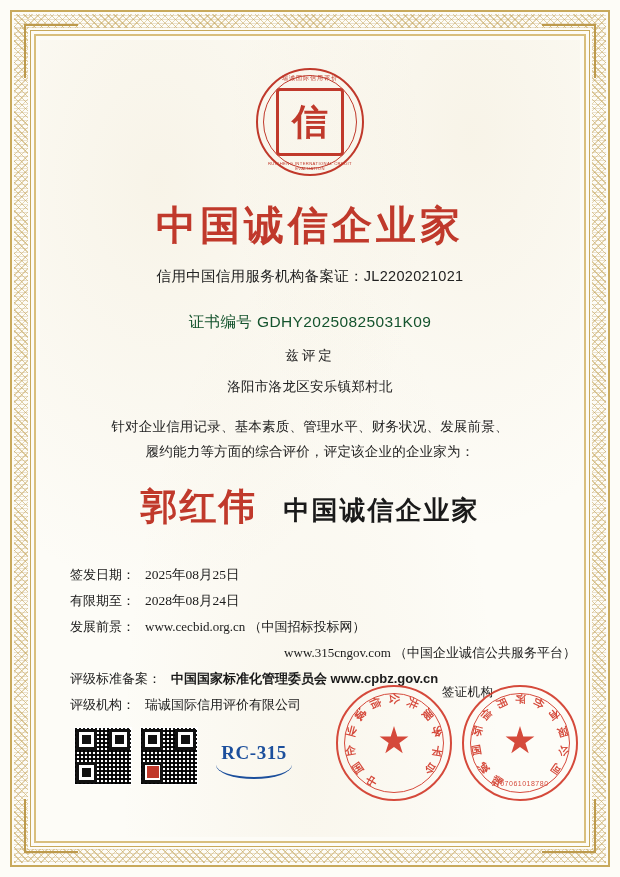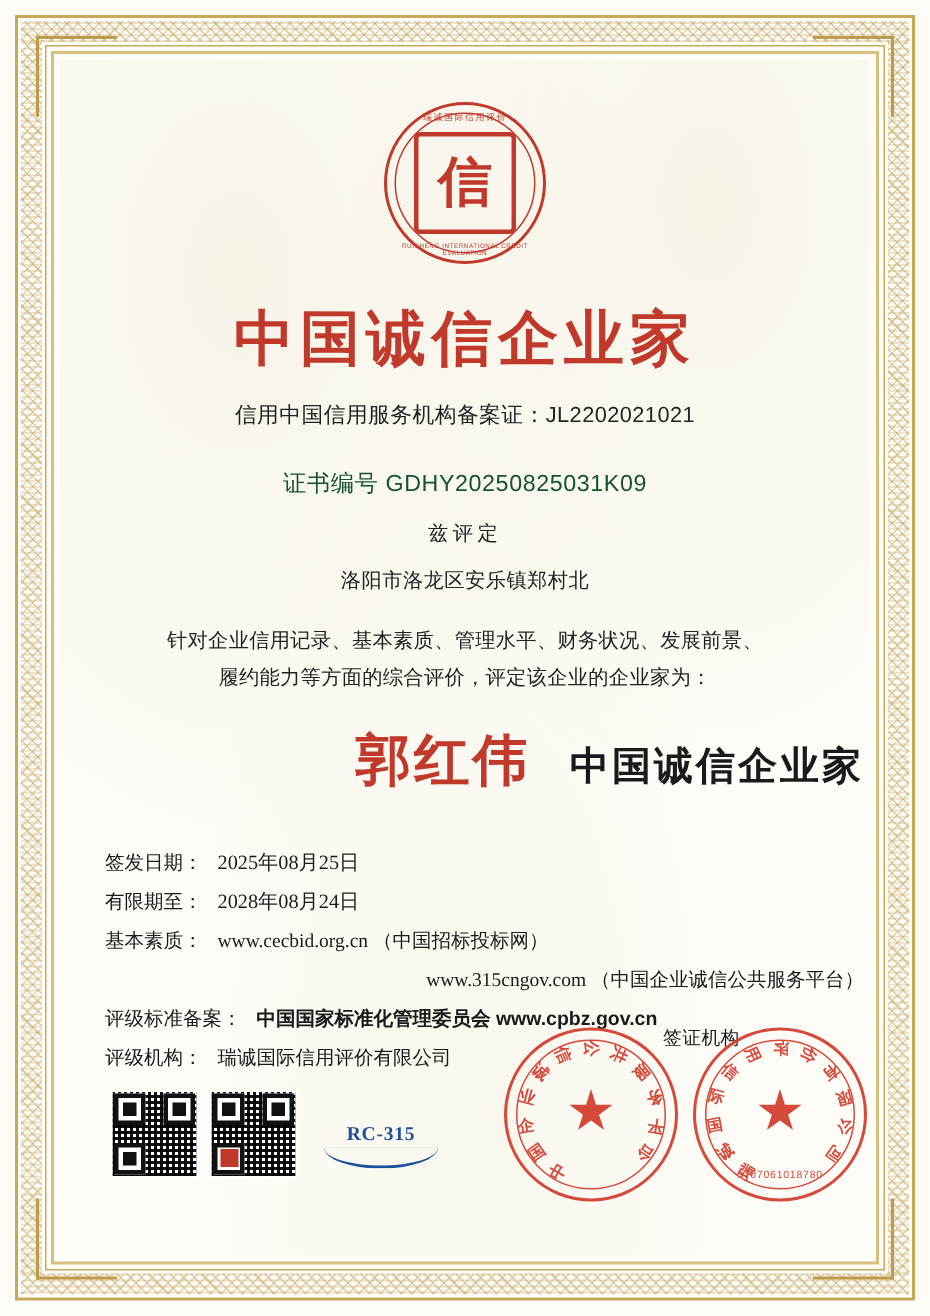--- a/index.html
+++ b/index.html
@@ -207,21 +207,21 @@
     font-size: 13.5px;
     line-height: 25px;
     color: #222;
     text-align: center;
     letter-spacing: 0.2px;
   }
   .award-row {
     margin-top: 18px;
     display: flex;
     align-items: baseline;
-    justify-content: flex-end;
+    justify-content: center;
     gap: 26px;
   }
   .award-name {
     font-size: 37px;
     font-weight: bold;
     color: #c0392b;
     letter-spacing: 2px;
     font-family: "DejaVu Sans", sans-serif;
   }
   .award-title {
@@ -311,21 +311,21 @@
 
   .rc315 {
     position: absolute;
     left: 172px;
     bottom: 40px;
     width: 76px;
     text-align: center;
   }
   .rc315 .mark {
     font-family: "Liberation Serif", serif;
-    font-size: 13px;
+    font-size: 19px;
     font-weight: bold;
     color: #1c4f9c;
     letter-spacing: 0.5px;
   }
   .rc315 .swoosh {
     margin-top: 1px;
     height: 12px;
     border-bottom: 2px solid #1c4f9c;
     border-radius: 0 0 50% 50%/0 0 100% 100%;
   }
@@ -445,21 +445,21 @@
     <div class="details">
       <div class="row">
         <span class="label">签发日期：</span>
         <span class="value serif">2025年08月25日</span>
       </div>
       <div class="row">
         <span class="label">有限期至：</span>
         <span class="value serif">2028年08月24日</span>
       </div>
       <div class="row">
-        <span class="label">基本素质：</span>
+        <span class="label">发展前景：</span>
         <span class="value mono-url">www.cecbid.org.cn （中国招标投标网）</span>
       </div>
       <div class="sub-row">
         <span class="mono-url">www.315cngov.com （中国企业诚信公共服务平台）</span>
       </div>
       <div class="row">
         <span class="label">评级标准备案：</span>
         <span class="value bold">中国国家标准化管理委员会 www.cpbz.gov.cn</span>
       </div>
       <div class="row">

